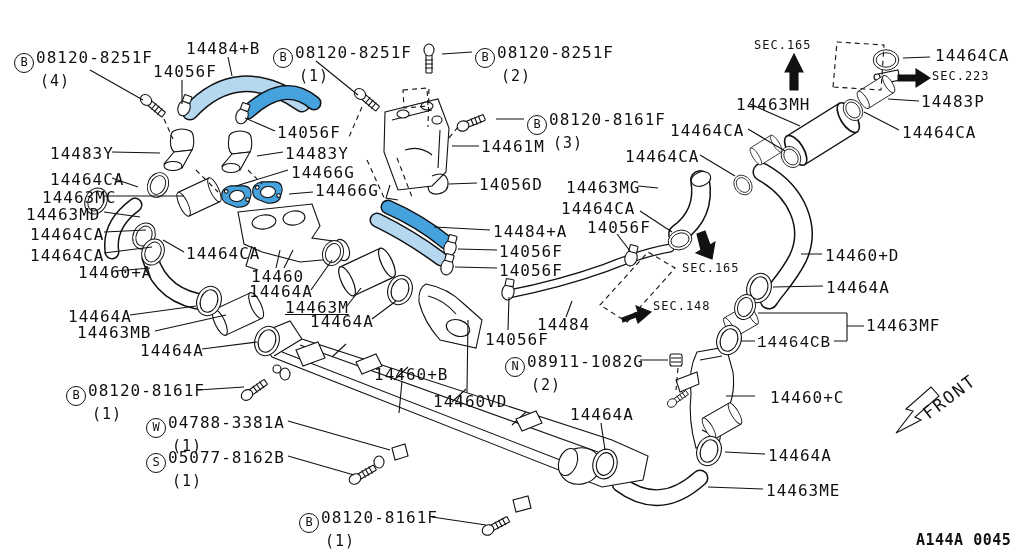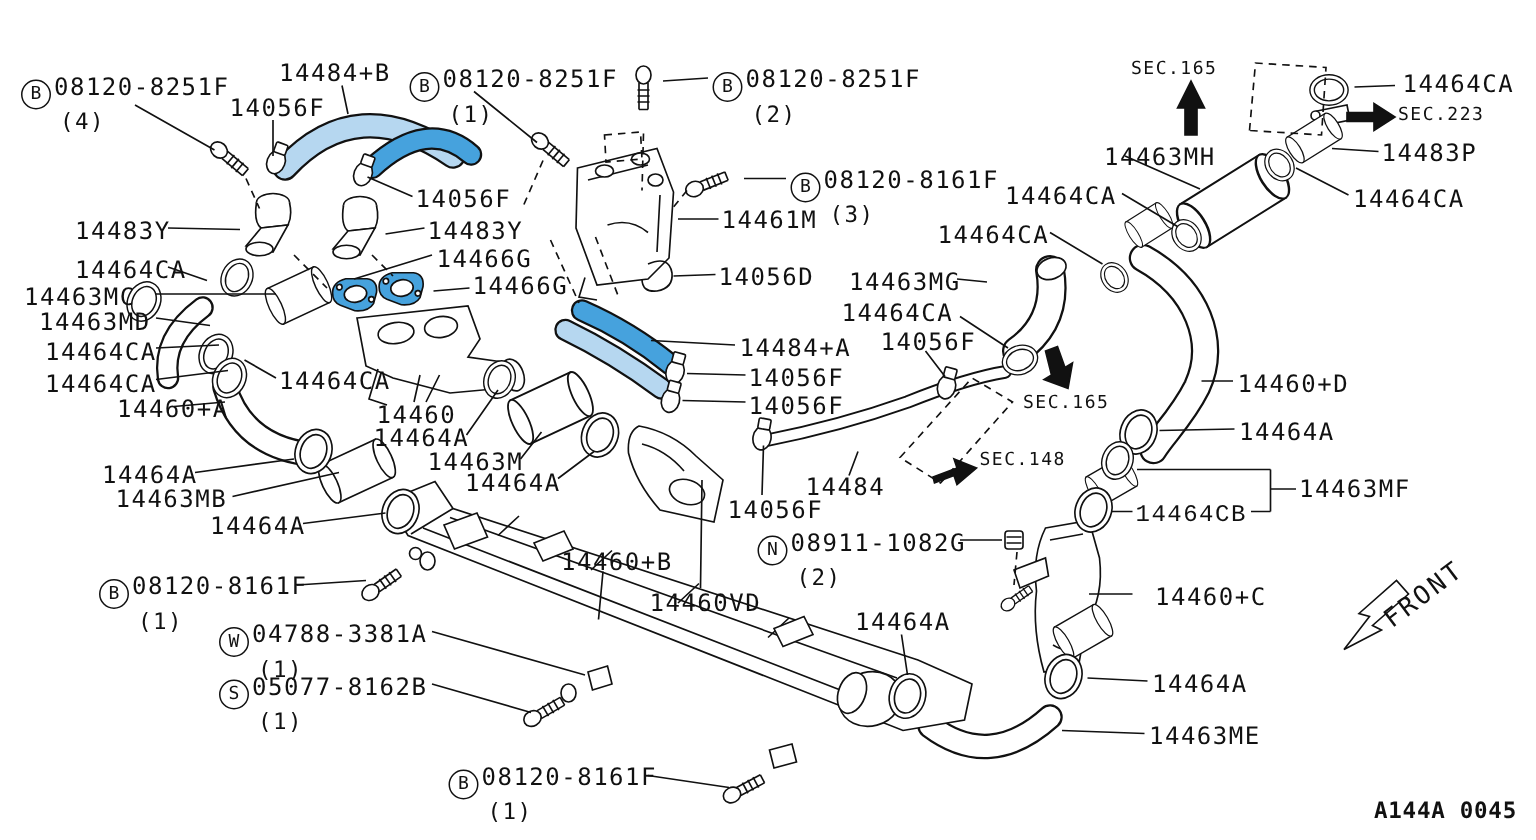--- a/index.html
+++ b/index.html
@@ -219,31 +219,31 @@
       <div class="plabel" style="left: 153px; top: 63px;"><span>14056F</span></div>
       <div class="plabel" style="left: 273px; top: 44px;"><span class="pfx">B</span><span>08120-8251F</span><div class="qty">(1)</div></div>
       <div class="plabel" style="left: 475px; top: 44px;"><span class="pfx">B</span><span>08120-8251F</span><div class="qty">(2)</div></div>
       <div class="plabel" style="left: 277px; top: 124px;"><span>14056F</span></div>
       <div class="plabel" style="left: 527px; top: 111px;"><span class="pfx">B</span><span>08120-8161F</span><div class="qty">(3)</div></div>
       <div class="plabel" style="left: 481px; top: 138px;"><span>14461M</span></div>
       <div class="plabel" style="left: 50px; top: 145px;"><span>14483Y</span></div>
       <div class="plabel" style="left: 285px; top: 145px;"><span>14483Y</span></div>
       <div class="plabel" style="left: 50px; top: 171px;"><span>14464CA</span></div>
       <div class="plabel" style="left: 291px; top: 164px;"><span>14466G</span></div>
-      <div class="plabel" style="left: 16px; top: 189px;"><span>14463MC</span></div>
+      <div class="plabel" style="left: 42px; top: 189px;"><span>14463MC</span></div>
       <div class="plabel" style="left: 315px; top: 182px;"><span>14466G</span></div>
       <div class="plabel" style="left: 26px; top: 206px;"><span>14463MD</span></div>
       <div class="plabel" style="left: 479px; top: 176px;"><span>14056D</span></div>
       <div class="plabel" style="left: 30px; top: 226px;"><span>14464CA</span></div>
       <div class="plabel" style="left: 30px; top: 247px;"><span>14464CA</span></div>
       <div class="plabel" style="left: 42px; top: 264px; margin-left: 36px;"><span>14460+A</span></div>
       <div class="plabel" style="left: 186px; top: 245px;"><span>14464CA</span></div>
       <div class="plabel" style="left: 251px; top: 268px;"><span>14460</span></div>
       <div class="plabel" style="left: 249px; top: 283px;"><span>14464A</span></div>
-      <div class="plabel" style="left: 285px; top: 299px;"><span>14463M</span></div>
+      <div class="plabel" style="left: 285px; top: 299px; text-decoration: underline;"><span>14463M</span></div>
       <div class="plabel" style="left: 310px; top: 313px;"><span>14464A</span></div>
       <div class="plabel" style="left: 68px; top: 308px;"><span>14464A</span></div>
       <div class="plabel" style="left: 77px; top: 324px;"><span>14463MB</span></div>
       <div class="plabel" style="left: 140px; top: 342px;"><span>14464A</span></div>
       <div class="plabel" style="left: 566px; top: 179px;"><span>14463MG</span></div>
       <div class="plabel" style="left: 670px; top: 122px;"><span>14464CA</span></div>
       <div class="plabel" style="left: 625px; top: 148px;"><span>14464CA</span></div>
       <div class="plabel" style="left: 561px; top: 200px;"><span>14464CA</span></div>
       <div class="plabel" style="left: 587px; top: 219px;"><span>14056F</span></div>
       <div class="plabel" style="left: 692px; top: 96px; margin-left: 44px;"><span>14463MH</span></div>

